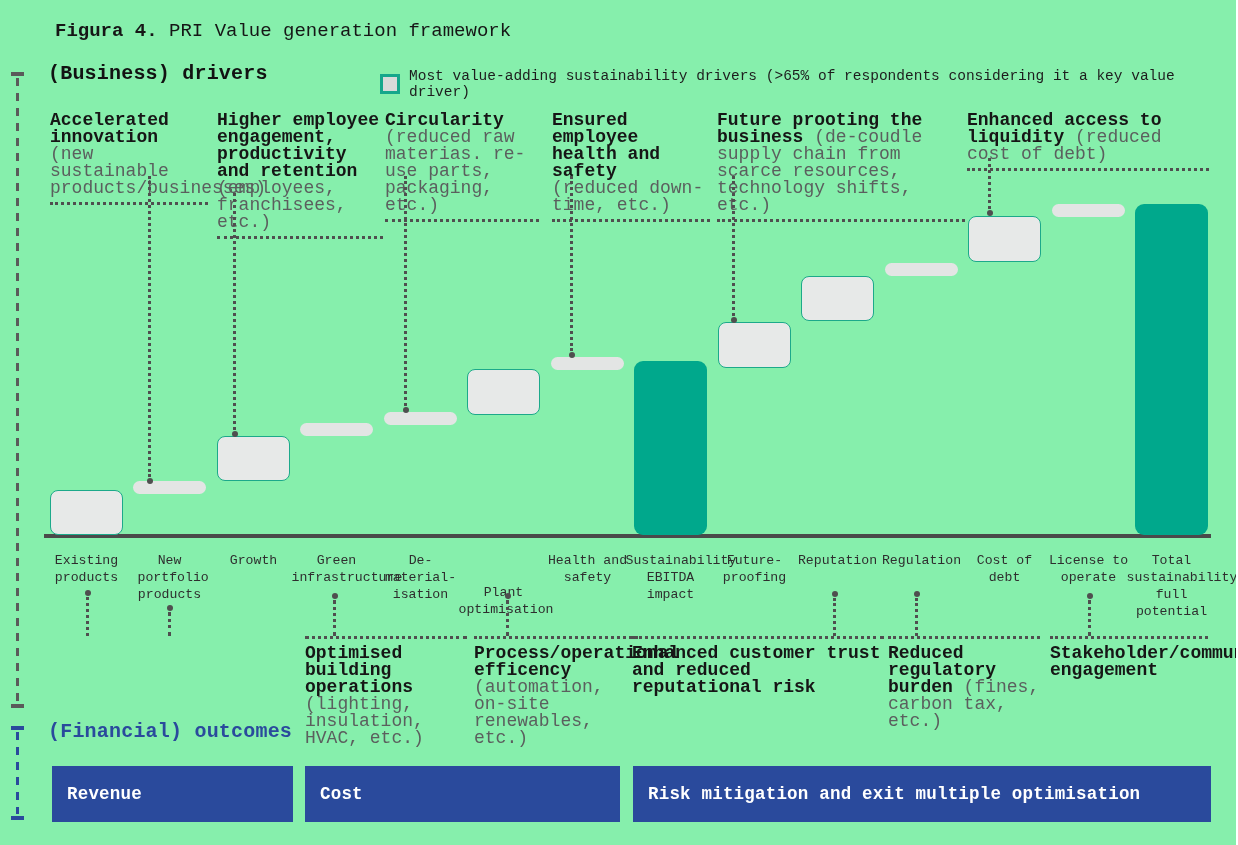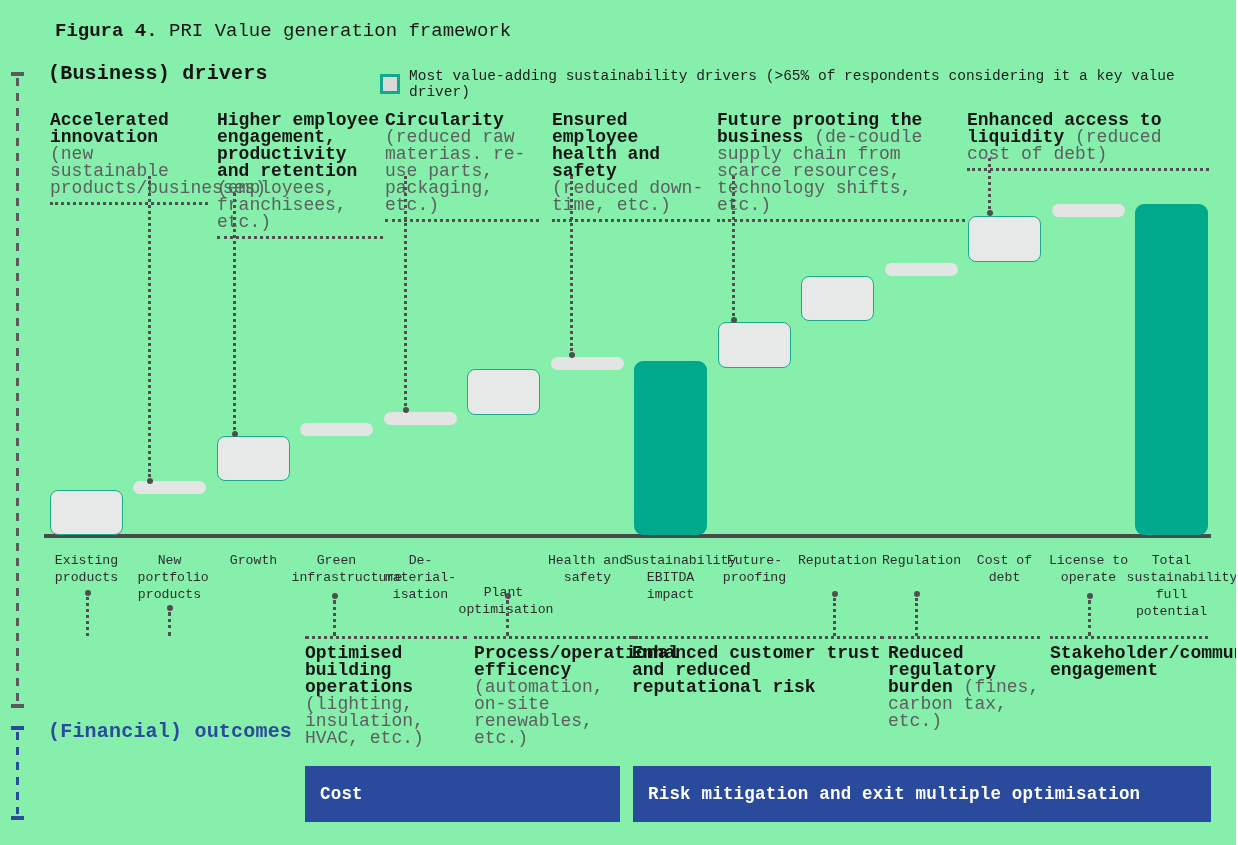--- a/index.html
+++ b/index.html
@@ -98,20 +98,21 @@
     </div>
 
   <div class="bracket blue" style="top:726px;height:94px;">
     <div class="cap" style="top:0;"></div>
     <div class="dashes"></div>
     <div class="cap" style="bottom:0;"></div>
   </div>
 
   <div class="section-heading financial-heading" style="left:48px;top:720px;">(Financial) outcomes</div>
 
+  <div class="fin-bar" style="left:52px;width:241px;">Revenue</div>
   <div class="fin-bar" style="left:633px;width:578px;">Risk mitigation and exit multiple optimisation</div>
   <div class="fin-bar" style="left:305px;width:315px;">Cost</div>
 
 <div class="ann top" style="left: 50px; top: 112px; width: 158px;"><b>Accelerated innovation</b><span> (new sustainable products/businesses)</span></div>
     <div class="ann top" style="left: 217px; top: 112px; width: 166px;"><b>Higher employee engagement, productivity and retention</b><span> (employees, franchisees, etc.)</span></div>
     <div class="ann top" style="left: 385px; top: 112px; width: 154px;"><b>Circularity</b><span> (reduced raw materias. re-use parts, packaging, etc.)</span></div>
     <div class="ann top" style="left: 552px; top: 112px; width: 158px;"><b>Ensured employee health and safety</b><span> (reduced down-time, etc.)</span></div>
     <div class="ann top" style="left: 717px; top: 112px; width: 248px;"><b>Future prooting the business</b><span> (de-coudle supply chain from scarce resources, technology shifts, etc.)</span></div>
     <div class="ann top" style="left: 967px; top: 112px; width: 242px;"><b>Enhanced access to liquidity</b><span> (reduced cost of debt)</span></div>
     <div class="ann bottom" style="left: 305px; top: 636px; width: 162px;"><b>Optimised building operations</b><span> (lighting, insulation, HVAC, etc.)</span></div>

